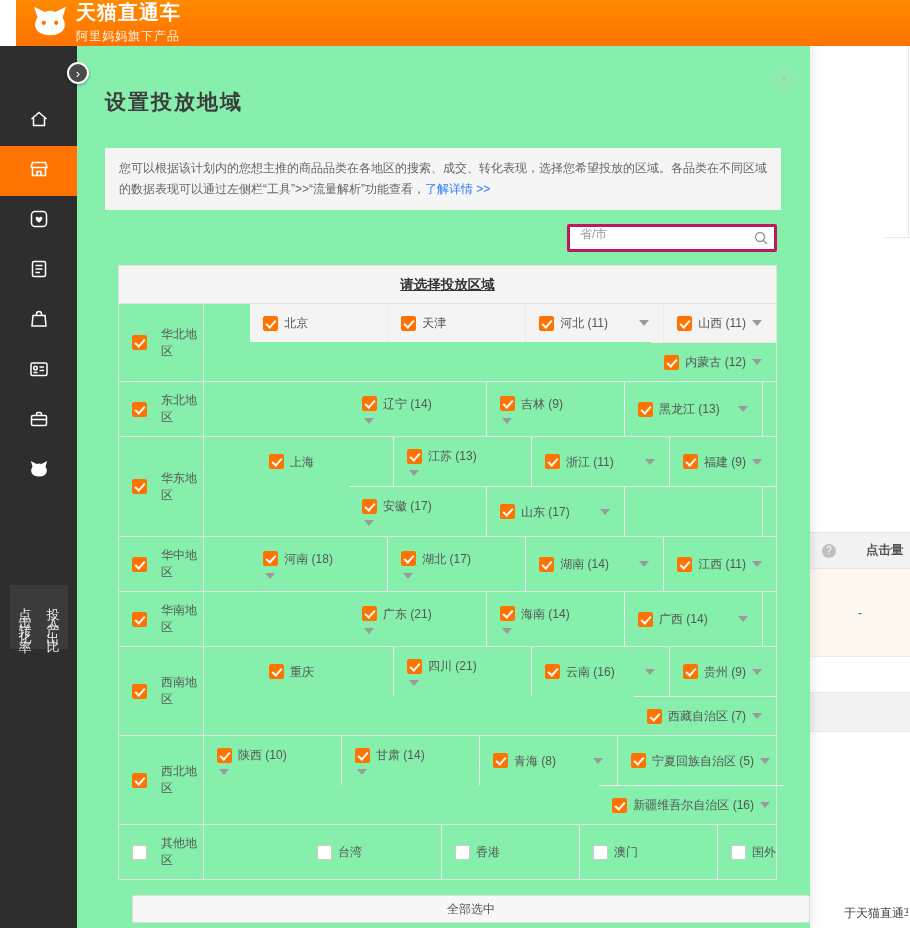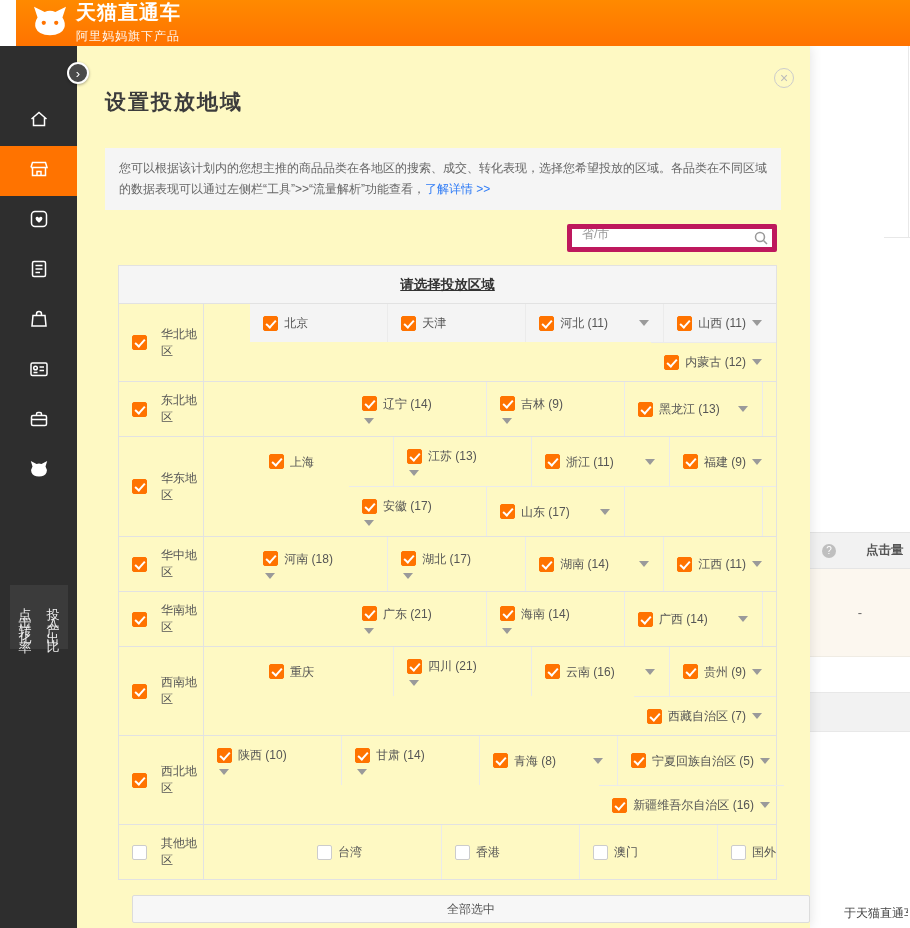--- a/index.html
+++ b/index.html
@@ -35,31 +35,31 @@
   .q-icon::after{content:"?";}
   .strip-colheader .lbl{margin-left:30px;font-size:12.5px;font-weight:bold;color:#555;white-space:nowrap;}
   .strip-valuerow{position:absolute;top:523px;left:0;right:0;height:88px;background:#fcf7ef;
     border-bottom:1px solid #f0ece4;display:flex;align-items:center;justify-content:center;color:#666;font-size:13px;}
   .strip-grayrow{position:absolute;top:646px;left:0;right:0;height:40px;background:#f2f2f2;
     border-top:1px solid #e8e8e8;border-bottom:1px solid #e8e8e8;}
   .strip-footer{position:absolute;bottom:6px;left:34px;right:2px;font-size:12px;color:#444;
     display:flex;justify-content:space-between;white-space:nowrap;overflow:hidden;}
 
   
-  .modal{position:absolute;top:46px;left:77px;width:733px;bottom:0;background:#fef9c3;z-index:20;
+  .modal{position:absolute;top:46px;left:77px;width:733px;bottom:0;background:#86efac;z-index:20;
     box-shadow:0 0 12px rgba(0,0,0,.12);}
   .close-btn{position:absolute;top:22px;left:697px;width:20px;height:20px;border-radius:50%;
     border:1px solid #ccc;color:#bbb;display:flex;align-items:center;justify-content:center;cursor:pointer;}
   .close-btn::after{content:"×";font-size:14px;line-height:1;}
   .modal-title{margin:42px 0 0 28px;font-size:21px;font-weight:600;color:#3c3c3c;letter-spacing:2px;line-height:28px;}
   .notice{margin:32px 29px 0 28px;background:#f5f5f5;padding:10px 14px;font-size:12px;line-height:21px;color:#666;}
   .notice a{color:#2e7bf6;text-decoration:none;cursor:pointer;}
   .search-row{margin:14px 33px 0 0;display:flex;justify-content:flex-end;}
   .search-box{position:relative;}
-  .search-box input{width:210px;height:28px;border:5px solid #be185d;border-radius:2px;
+  .search-box input{width:210px;height:28px;border:3px solid #be185d;border-radius:2px;
     padding:0 30px 8px 10px;font-size:12px;color:#333;outline:none;}
   .search-box input::placeholder{color:#999;}
   .search-box svg{position:absolute;right:8px;top:6px;}
 
   
   .rtable{margin:13px 33px 0 41px;border:1px solid #e2e2e2;font-size:12px;color:#555;}
   .thead{height:38px;background:#f5f5f5;border-bottom:1px solid #e2e2e2;display:flex;
     align-items:center;justify-content:center;font-size:13.5px;font-weight:bold;color:#333;text-decoration:underline;}
   .region-block{display:flex;border-bottom:1px solid #e2e2e2;}
   .region-block:last-child{border-bottom:none;}

